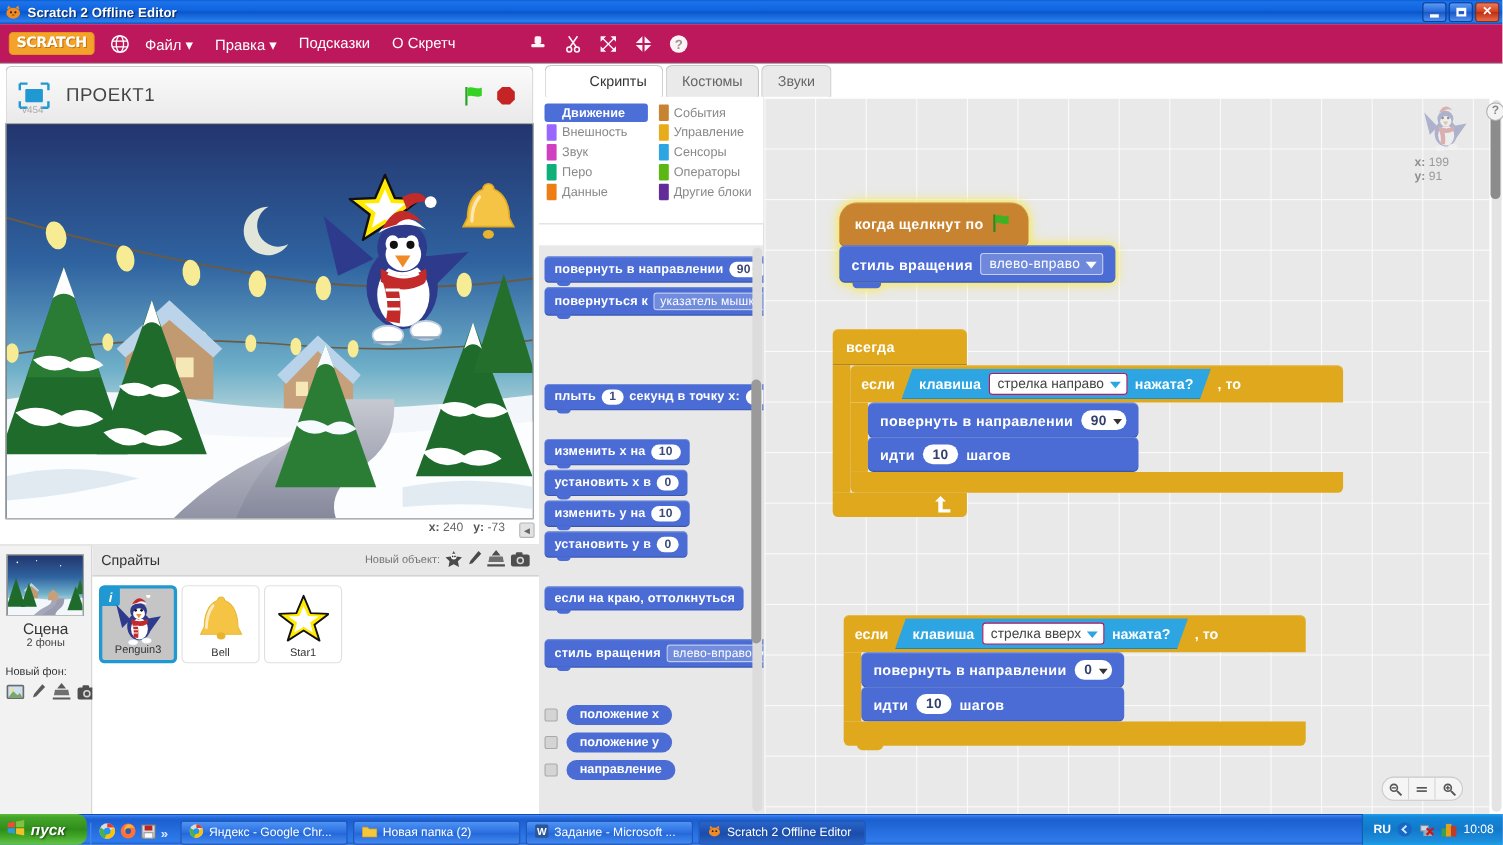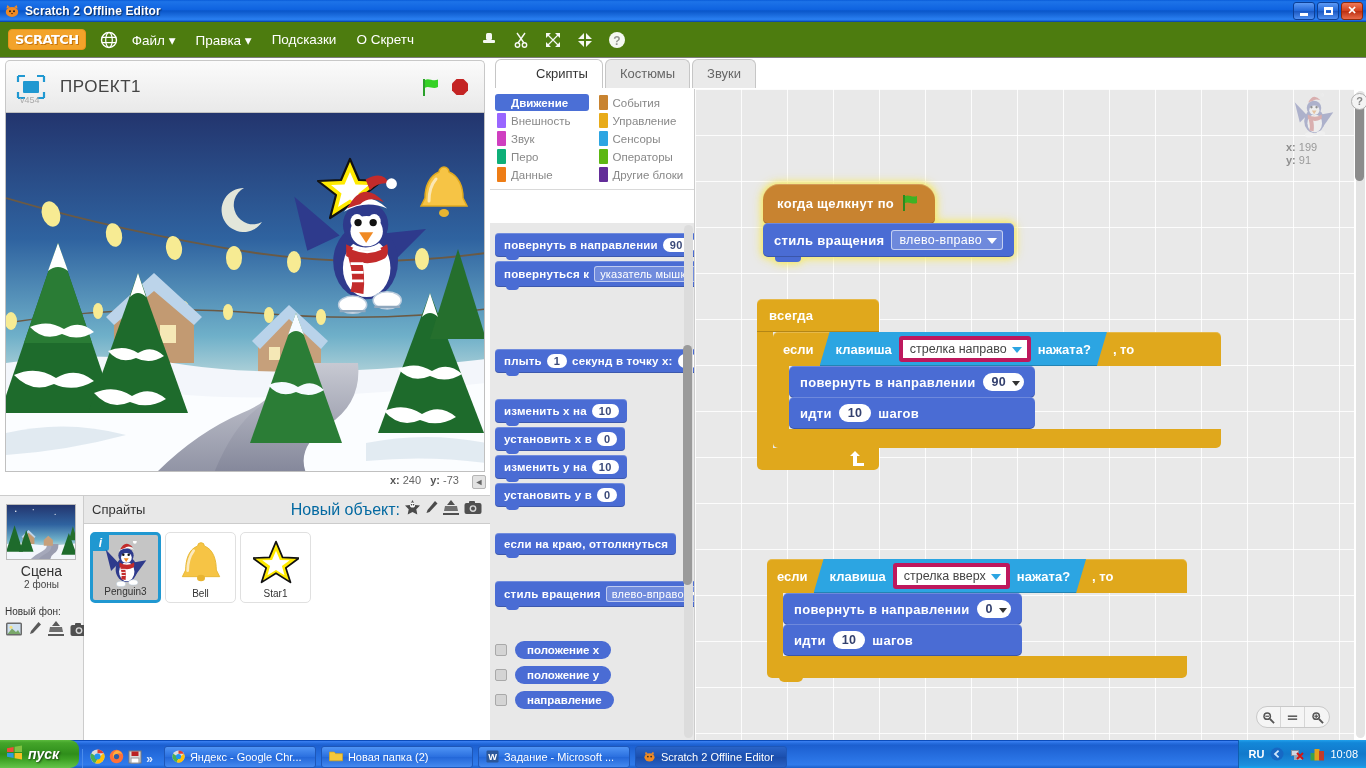--- a/index.html
+++ b/index.html
@@ -24,21 +24,21 @@
   .winbtn{
     width:22px;height:18px;border:1px solid #0c3f95;border-radius:3px;
     display:flex;align-items:center;justify-content:center;
     font-size:11px;color:#fff;font-weight:bold;
     background:linear-gradient(to bottom,#5d9af5,#2167d8 50%,#1a57c2 51%,#4f90f2);
   }
   .winbtn.close{background:linear-gradient(to bottom,#f07a5a,#d2401c 50%,#bb2e10 51%,#ea6b49);border-color:#8d2a0c;}
 
   
   #menubar{
-    height:36px;background:#4d7c0f;display:flex;align-items:center;
+    height:36px;background:#be185d;display:flex;align-items:center;
     padding-left:8px;color:#fff;font-size:13px;
     border-bottom:1px solid #7d7d7d;
   }
   #logo{
     background:#f3a32a;color:#fff;font-weight:bold;font-size:13px;
     padding:2px 6px;border-radius:4px;letter-spacing:-.5px;
     border:1px solid #e8941a; font-family:"DejaVu Sans",sans-serif;
     text-shadow:1px 1px 0 #c4740d;
   }
   .mb-item{padding:0 10px;white-space:nowrap;cursor:default;font-size:13.5px;}
@@ -85,21 +85,21 @@
   #stagethumbwrap{width:72px;margin:8px auto 0;text-align:center;}
   #stagethumb{width:70px;height:56px;border:1px solid #bbb;overflow:hidden;position:relative;background:#123;}
   .stagecol-lbl{font-size:14px;color:#333;margin-top:3px;}
   .stagecol-sub{font-size:10px;color:#444;}
   #newbg{margin-top:16px;font-size:10px;color:#333;padding-left:5px;}
   #newbg-icons{display:flex;gap:5px;padding-left:5px;margin-top:4px;align-items:center;}
 
   #spritelist{position:absolute;left:84px;top:0;right:0;height:245px;background:#fff;}
   #spritehdr{height:28px;background:#e8e8e8;border-bottom:1px solid #ccc;display:flex;align-items:center;padding:0 8px;}
   #spritehdr .t{font-size:13px;color:#333;}
-  #newobj{margin-left:auto;display:flex;align-items:center;gap:4px;font-size:16px;color:#0369a1;}
+  #newobj{margin-left:auto;display:flex;align-items:center;gap:4px;font-size:10px;color:#737373;}
   #sprites{display:flex;gap:4px;padding:8px 6px;flex-wrap:wrap;}
   .sprite{
     width:71px;height:71px;background:#fff;border:1px solid #e0e0e0;border-radius:5px;
     display:flex;flex-direction:column;align-items:center;justify-content:flex-end;
     position:relative;padding-bottom:2px;
   }
   .sprite.sel{background:#c5c5c5;border:3px solid #2098d1;}
   .sprite .sname{font-size:10px;color:#333;margin-bottom:1px;}
   .sprite .art{position:absolute;top:4px;left:0;right:0;height:50px;display:flex;align-items:center;justify-content:center;}
   .infobadge{
@@ -111,21 +111,21 @@
   
   #rightcol{position:absolute;left:490px;top:0;right:0;height:682px;background:#fff;}
   #tabs{position:absolute;left:5px;top:1px;display:flex;gap:2px;z-index:5;}
   .tab{
     padding:6px 14px 7px;font-size:13px;color:#666;background:#eaeaea;
     border:1px solid #c6c6c6;border-bottom:none;border-radius:6px 6px 0 0;
   }
   .tab.active{background:#fff;color:#333;border-color:#c6c6c6;position:relative;z-index:2;padding-left:40px;}
 
   #paletteWrap{position:absolute;left:0;top:31px;width:205px;bottom:0;background:#fff;border-right:1px solid #ccc;}
-  #cats{padding:5px 4px 6px 5px;display:grid;grid-template-columns:1fr 1fr;gap:1px 8px;
+  #cats{padding:5px 4px 20px 5px;display:grid;grid-template-columns:1fr 1fr;gap:1px 8px;
         border-bottom:1px solid #d9d9d9;background:#fff;}
   .cat{display:flex;align-items:center;font-size:11.5px;color:#888;padding:1px 2px;border-radius:3px;}
   .cat .sw{width:9px;height:15px;margin-right:5px;border-radius:1px;flex:none;}
   .cat.sel{background:#4b6fd6;color:#fff;font-weight:bold;}
   .cat.sel .sw{background:#4b6fd6!important;}
 
   #palette{position:absolute;left:0;top:134px;right:0;bottom:0;background:#e8e8e8;overflow:hidden;}
   #palette-inner{position:relative;padding:8px 0 0 5px;}
   #pal-scroll{position:absolute;right:1px;top:2px;width:9px;bottom:2px;background:#dcdcdc;border-radius:5px;}
   #pal-thumb{position:absolute;right:1px;top:120px;width:9px;height:240px;background:#9a9a9a;border-radius:5px;}
@@ -199,21 +199,21 @@
   .s-oval{background:#fff;color:#33406e;border-radius:11px;padding:2px 9px;font-size:12.5px;font-weight:bold;min-width:18px;text-align:center;}
   .s-oval.dd{padding-right:18px;position:relative;}
   .s-oval.dd::after{content:"";position:absolute;right:4px;top:50%;margin-top:-1px;
     border-left:4px solid transparent;border-right:4px solid transparent;border-top:5px solid #333;}
   .s-drop{
     background:rgba(255,255,255,.2);border:1px solid rgba(255,255,255,.6);border-radius:3px;
     padding:2px 20px 2px 7px;color:#fff;font-size:12.5px;font-weight:normal;position:relative;
   }
   .s-drop::after{content:"";position:absolute;right:5px;top:50%;margin-top:-2px;
     border-left:5px solid transparent;border-right:5px solid transparent;border-top:6px solid #fff;}
-  .s-drop.light{background:#fff;border:4px solid #be185d;color:#444;}
+  .s-drop.light{background:#fff;border:1px solid #be185d;color:#444;}
   .s-drop.light::after{border-top-color:#2ca5e2;}
   .glow{filter:drop-shadow(0 0 3px #f5e96a) drop-shadow(0 0 5px #f5e96a);}
   .hex{
     background:#2ca5e2;color:#fff;font-size:13px;font-weight:bold;
     padding:4px 16px;display:inline-flex;align-items:center;gap:7px;
     clip-path:polygon(10px 0,100% 0,calc(100% - 10px) 100%,0 100%);
     box-shadow:inset 0 -1px 0 rgba(0,0,0,.2);
   }
 
   

